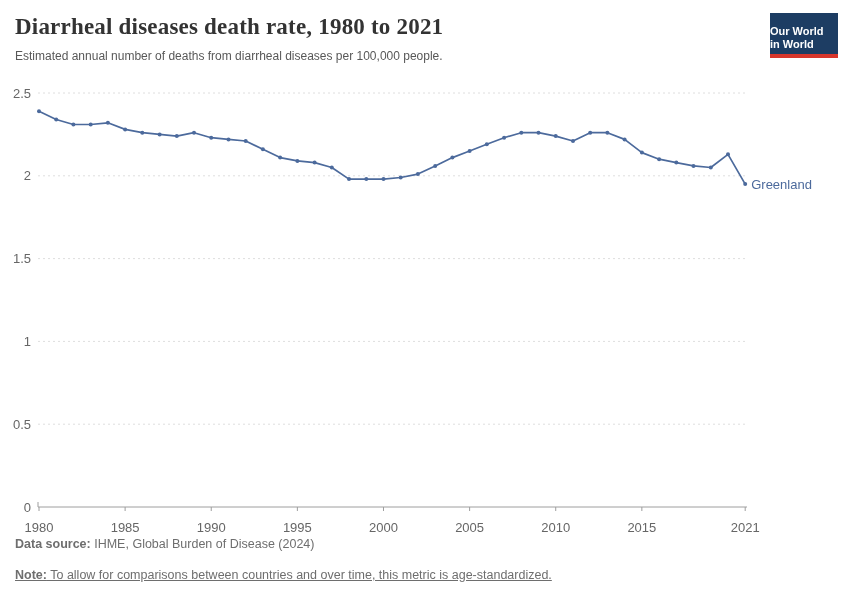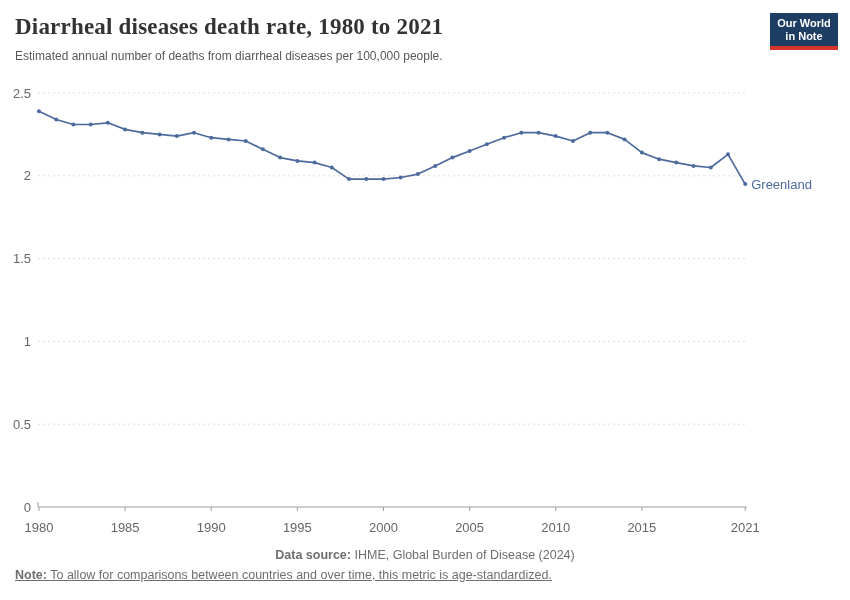--- a/index.html
+++ b/index.html
@@ -3,25 +3,25 @@
 <meta charset="utf-8">
 <style>
   html,body{margin:0;padding:0;background:#fff;}
   #stage{position:relative;width:850px;height:600px;background:#ffffff;overflow:hidden;
          font-family:"Liberation Sans", sans-serif;}
   .hdr{position:absolute;left:15px;top:14px;width:740px;}
   .title{font-family:Liberation Serif, serif;font-weight:bold;
          font-size:23px;color:#333333;letter-spacing:.2px;margin:0;}
   .subtitle{font-size:12px;color:#585858;margin:9px 0 0 0;}
   .logo{position:absolute;right:12px;top:13px;width:68px;background:#1d3d63;
-        border-bottom:4px solid #d7362c;text-align:center;padding:4px 0 3px 0;cursor:pointer;}
+        border-bottom:4px solid #d7362c;padding:12px 0 3px 0;cursor:pointer;}
   .logo span{display:block;color:#ffffff;font-weight:bold;font-size:11px;line-height:13px;}
   #chart-svg{position:absolute;left:0;top:0;}
   .foot{position:absolute;left:15px;right:15px;font-size:12.5px;color:#6e6e6e;}
-  .foot-row1{top:548px;display:flex;justify-content:center;}
+  .foot-row1{top:537px;display:flex;justify-content:center;flex-direction:column;}
   .foot-row2{top:568px;text-decoration:underline;}
   .foot b{font-weight:bold;color:#6e6e6e;}
 </style>
 </head>
 <body>
 
 <div id="stage">
 
   <svg id="chart-svg" width="850" height="600" viewBox="0 0 850 600">
       <g>
@@ -109,21 +109,21 @@
       <text x="751.2" y="188.57999999999998" fill="#4C6A9C" font-size="13px" font-family="Liberation Sans, sans-serif">Greenland</text>
     </svg>
 
   <div class="hdr">
     <h1 class="title">Diarrheal diseases death rate, 1980 to 2021</h1>
     <p class="subtitle">Estimated annual number of deaths from diarrheal diseases per 100,000 people.</p>
   </div>
 
   <div class="logo">
     <span>Our World</span>
-    <span>in Note</span>
+    <span>in World</span>
   </div>
 
   <div class="foot foot-row1">
     <span><b>Data source:</b><span> IHME, Global Burden of Disease (2024)</span></span>
   </div>
   <div class="foot foot-row2">
     <span><b>Note:</b><span> To allow for comparisons between countries and over time, this metric is age-standardized.</span></span>
   </div>
 
 </div>

